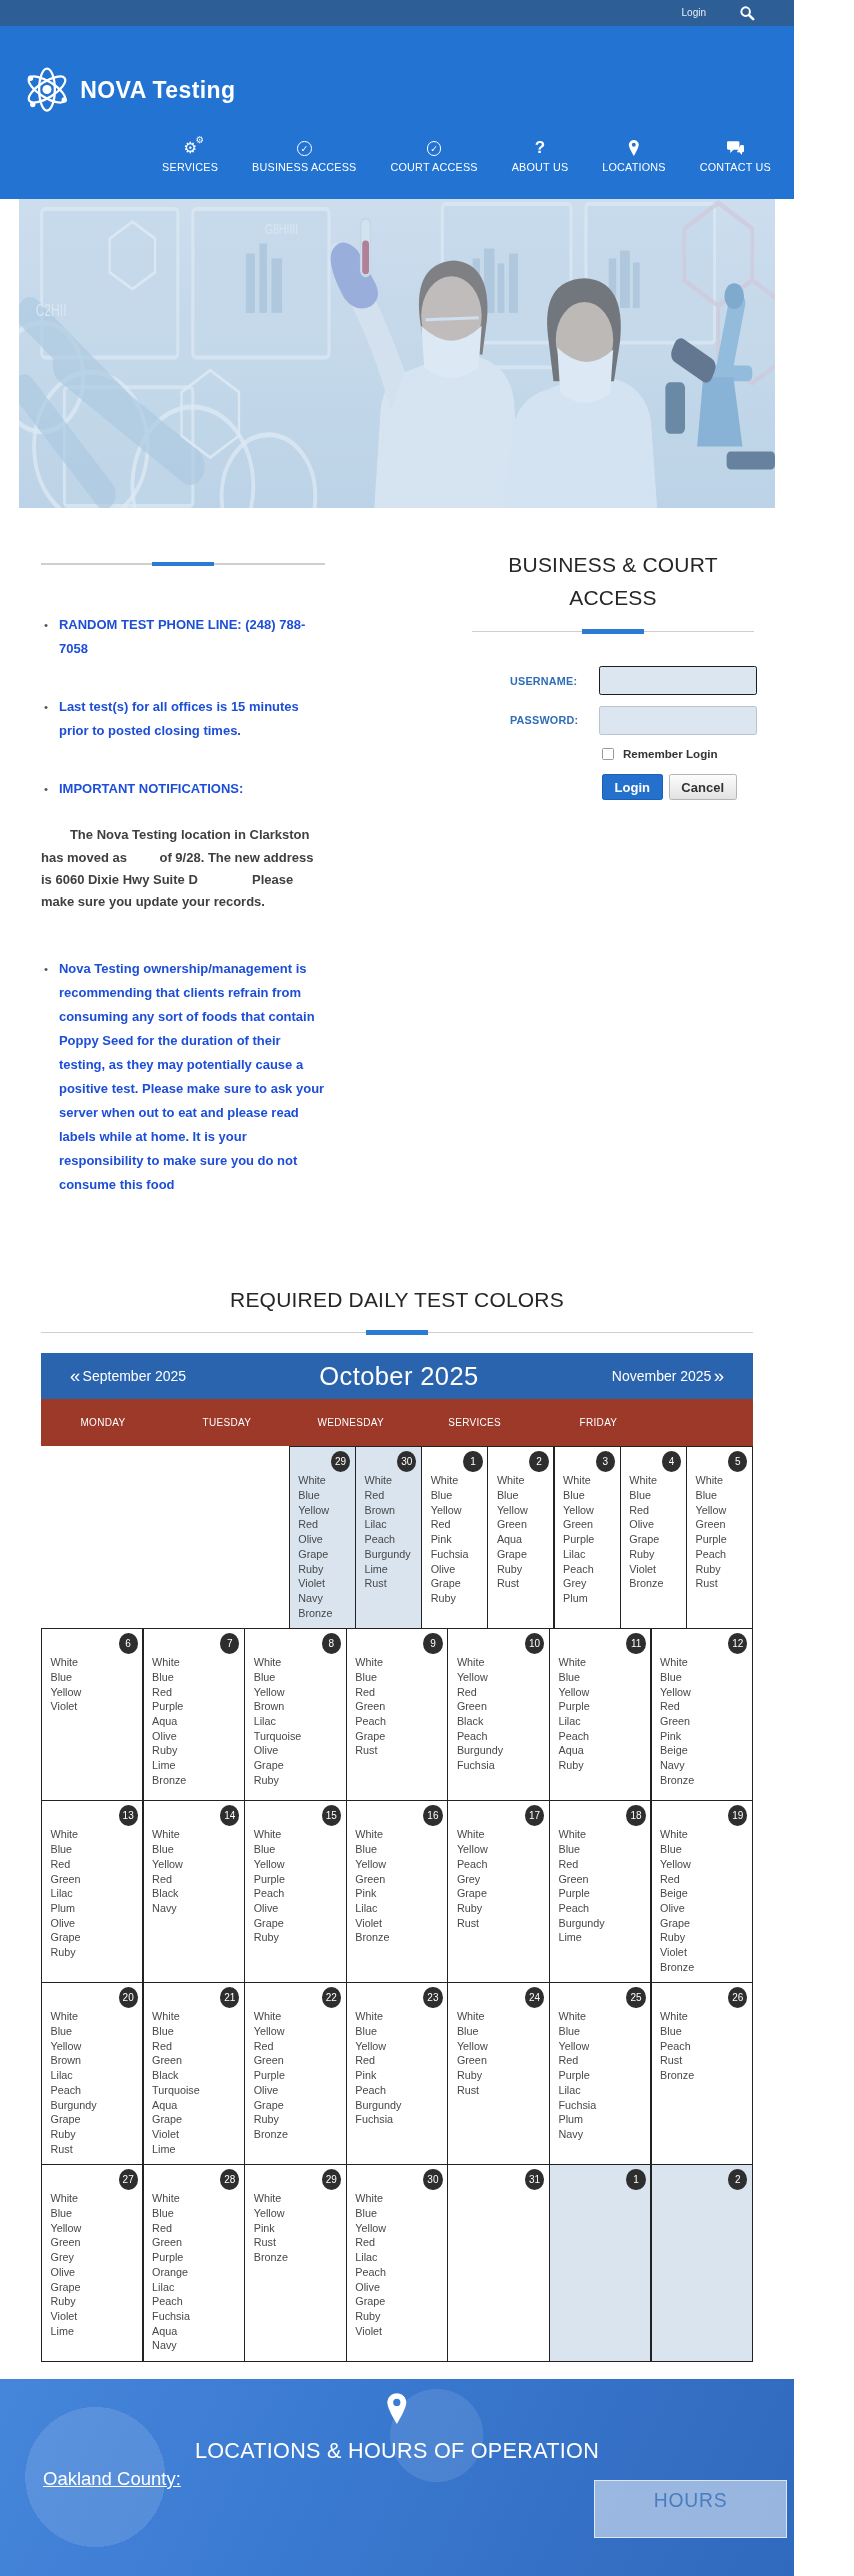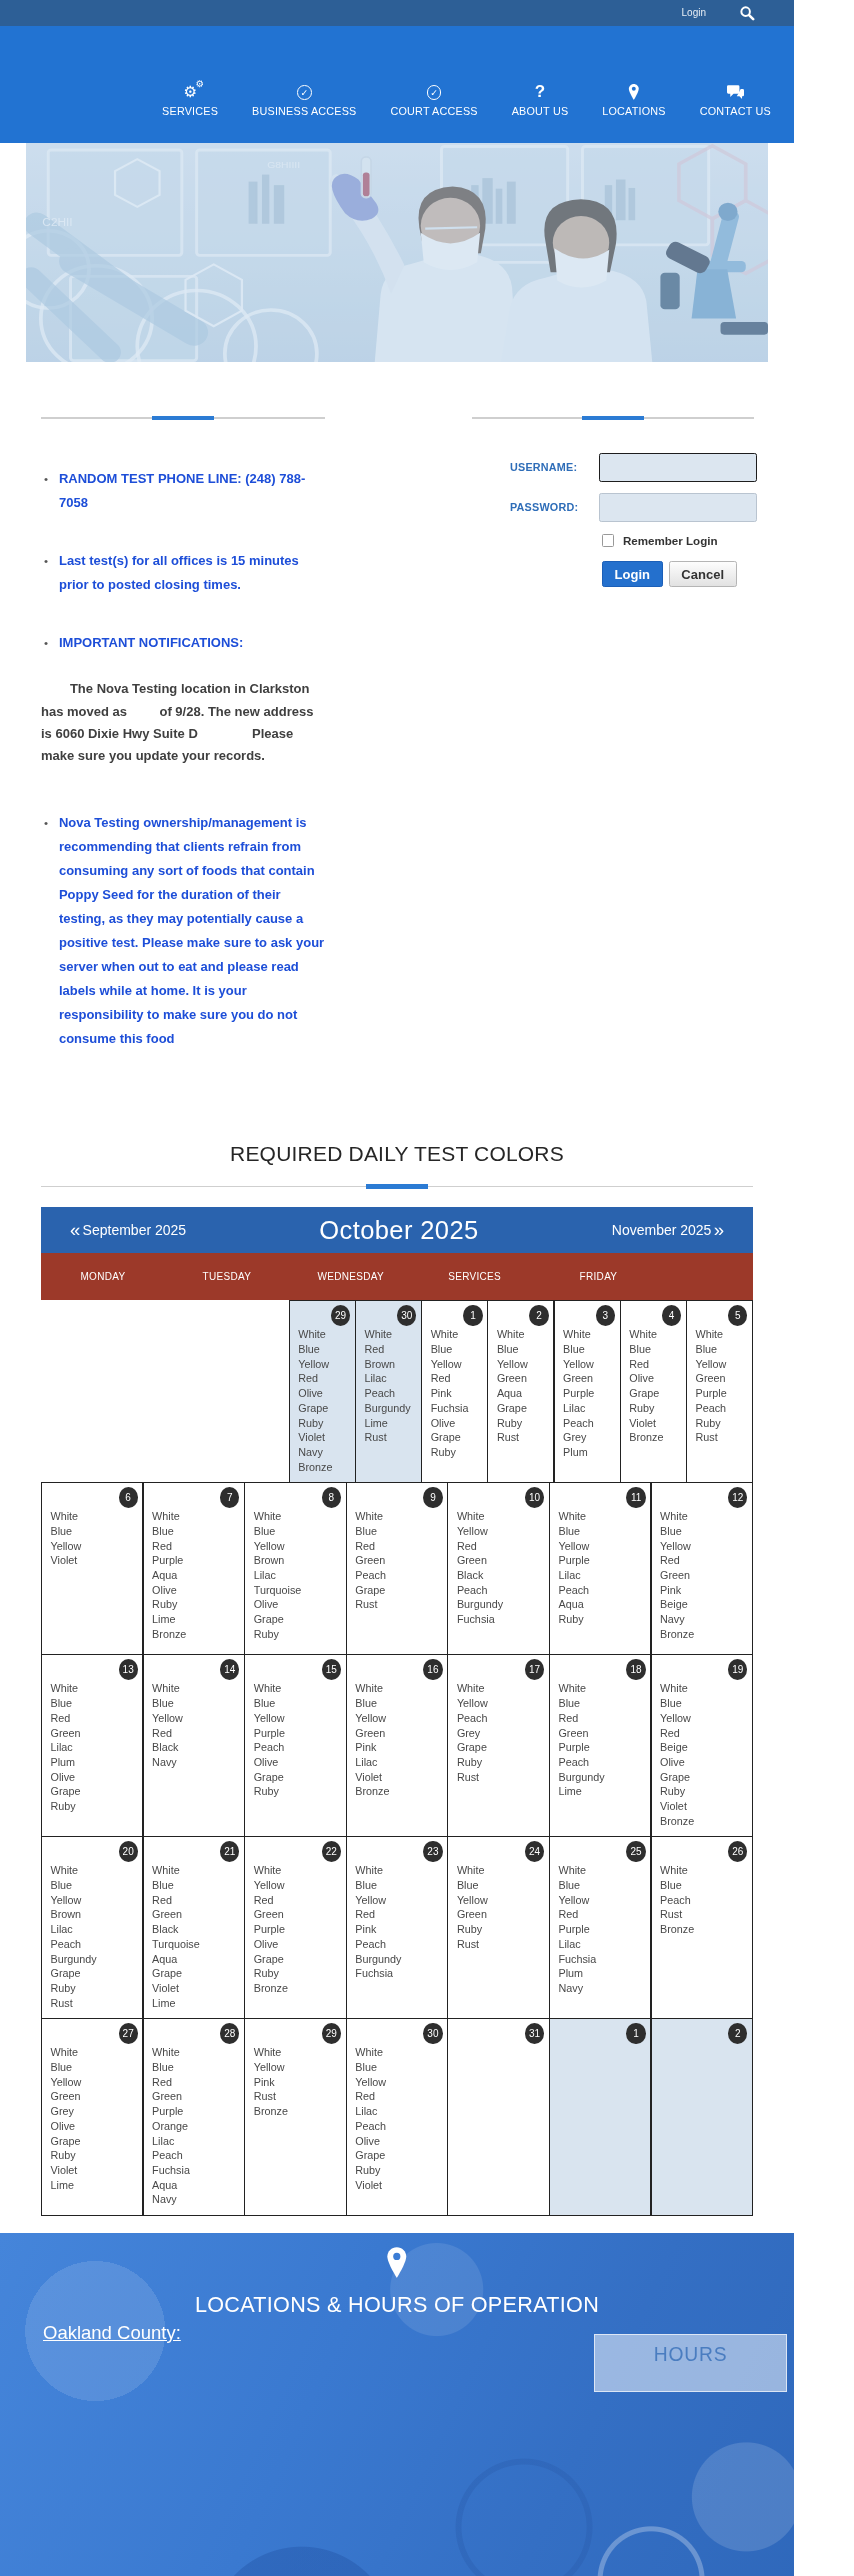--- a/index.html
+++ b/index.html
@@ -23,21 +23,21 @@
   .ic-gear { position:relative; font-size:15.5px; line-height:15.5px; }
   .ic-gear-sm { position:absolute; font-size:9.3px; line-height:9.3px; top:-3.9px; right:-7px; }
   .ic-circle { display:inline-flex; width:14.7px; height:14.7px; border:1.5px solid #fff; border-radius:50%; align-items:center; justify-content:center; font-size:9.3px; font-weight:bold; }
   .ic-q { font-size:17px; font-weight:bold; line-height:17px; }
 
   
   .banner { background:#2a63b0; padding:11.6px 70px 13px; }
   .banner-text { color:#fff; font-size:16px; text-align:center; line-height:1.55; max-width:665px; margin:0 auto; }
 
   
-  .hero { margin:0 26px; height:219px; overflow:hidden; }
+  .hero { margin:0 19px; height:309px; overflow:hidden; }
   .hero svg { display:block; width:100%; height:100%; }
 
   
   .main-section { display:flex; padding:40px 40px 46px 41px; gap:54px; min-height:568px; }
   .news-col { width:284px; flex:none; }
   .form-col { width:282px; flex:none; margin-left:93px; }
   .section-title { font-size:21px; font-weight:400; color:#262626; text-align:center; line-height:1.6; letter-spacing:0.2px; }
   .title-rule { height:1.5px; background:#cfcfcf; position:relative; margin-top:15.5px; }
   .title-rule::after { content:""; position:absolute; left:50%; top:-1.5px; transform:translateX(-50%); width:62px; height:4.6px; background:#2b7bd4; }
 
@@ -107,20 +107,36 @@
     <a class="topbar-login">Login</a>
     <span class="search-btn">
       <svg width="16" height="16" viewBox="0 0 21 21">
           <circle cx="8.7" cy="8.7" r="5.6" fill="none" stroke="#fff" stroke-width="2.6"></circle>
           <line x1="13.2" y1="13.2" x2="18.6" y2="18.6" stroke="#fff" stroke-width="3.4" stroke-linecap="round"></line>
         </svg>
     </span>
   </div>
 
   <div class="header">
+    <div class="brand">
+      <span>
+        <svg width="48" height="53" viewBox="0 0 64 70">
+          <g fill="none" stroke="#fff" stroke-width="3">
+            <ellipse cx="32" cy="35" rx="28" ry="10.5" transform="rotate(-32 32 35)"></ellipse>
+            <ellipse cx="32" cy="35" rx="28" ry="10.5" transform="rotate(32 32 35)"></ellipse>
+            <ellipse cx="32" cy="35" rx="28" ry="10.5" transform="rotate(90 32 35)"></ellipse>
+          </g>
+          <circle cx="32" cy="35" r="6" fill="#fff"></circle>
+          <circle cx="10" cy="20" r="3.6" fill="#fff"></circle>
+          <circle cx="55" cy="49" r="3.6" fill="#fff"></circle>
+          <circle cx="13" cy="55" r="3.6" fill="#fff"></circle>
+        </svg>
+      </span>
+      <span class="brand-text">NOVA Testing</span>
+    </div>
     <div class="nav">
         <div class="nav-item">
           <span class="nav-icon">
             <span class="ic-gear">⚙<span class="ic-gear-sm">⚙</span></span>
           </span>
           <span class="nav-label">SERVICES</span>
         </div>
         <div class="nav-item">
           <span class="nav-icon">
             <span class="ic-circle">✓</span>
@@ -270,20 +286,21 @@
           </div>
           <p class="news-para">        The Nova Testing location in Clarkston has moved as         of 9/28. The new address is 6060 Dixie Hwy Suite D               Please make sure you update your records.</p>
           <div class="bullet-item">
             <span class="bullet-dot">•</span>
             <span class="bullet-text">Nova Testing ownership/management is recommending that clients refrain from consuming any sort of foods that contain Poppy Seed for the duration of their testing, as they may potentially cause a positive test. Please make sure to ask your server when out to eat and please read labels while at home. It is your responsibility to make sure you do not consume this food</span>
           </div>
         </div>
     </div>
 
     <div class="form-col">
+      <div class="section-title">BUSINESS &amp; COURT ACCESS</div>
       <div class="title-rule"></div>
       <div class="form-grid">
         <label class="form-label">USERNAME:</label>
         <input class="inp inp-user" type="text" style="">
         <label class="form-label">PASSWORD:</label>
         <input class="inp inp-pass" type="password" style="">
       </div>
       <div class="form-lower">
         <div class="remember-row">
           <span class="cb"></span>

